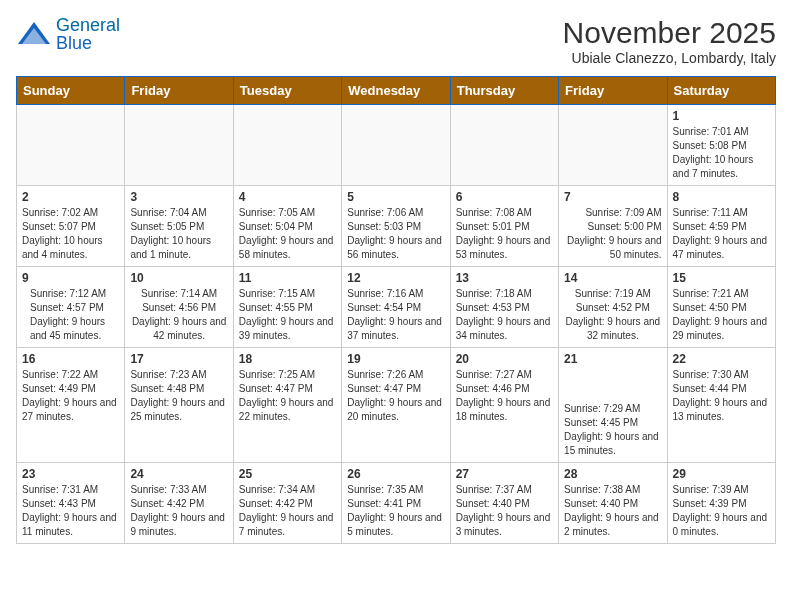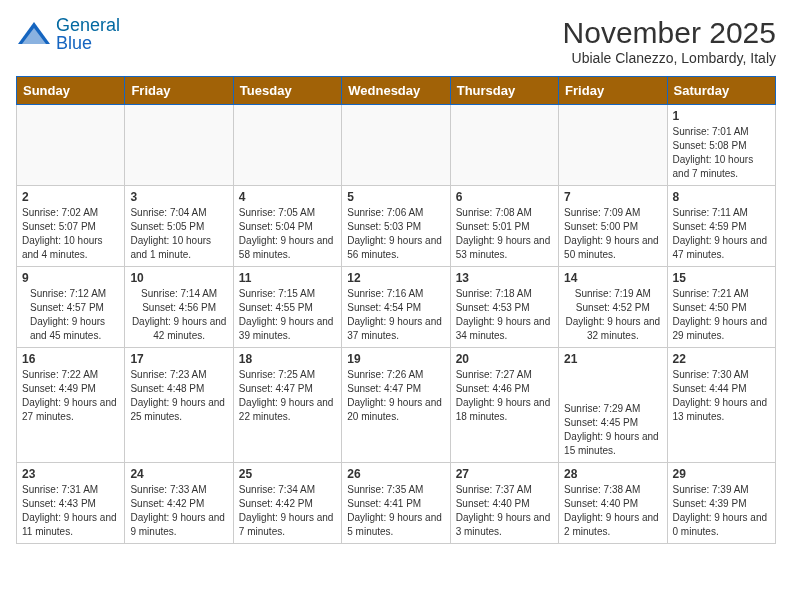--- a/index.html
+++ b/index.html
@@ -155,21 +155,21 @@
 Daylight: 9 hours and 56 minutes.</div>
         </td>
         <td>
           <span class="day-num">6</span>
           <div class="day-info" style="white-space: pre-line;">Sunrise: 7:08 AM
 Sunset: 5:01 PM
 Daylight: 9 hours and 53 minutes.</div>
         </td>
         <td>
           <span class="day-num">7</span>
-          <div class="day-info" style="white-space: pre-line;">Sunrise: 7:09 AM
+          <div class="day-info" style="white-space: pre-line; text-align: right;">Sunrise: 7:09 AM
 Sunset: 5:00 PM
 Daylight: 9 hours and 50 minutes.</div>
         </td>
         <td>
           <span class="day-num">8</span>
           <div class="day-info" style="white-space: pre-line;">Sunrise: 7:11 AM
 Sunset: 4:59 PM
 Daylight: 9 hours and 47 minutes.</div>
         </td>
       </tr>

